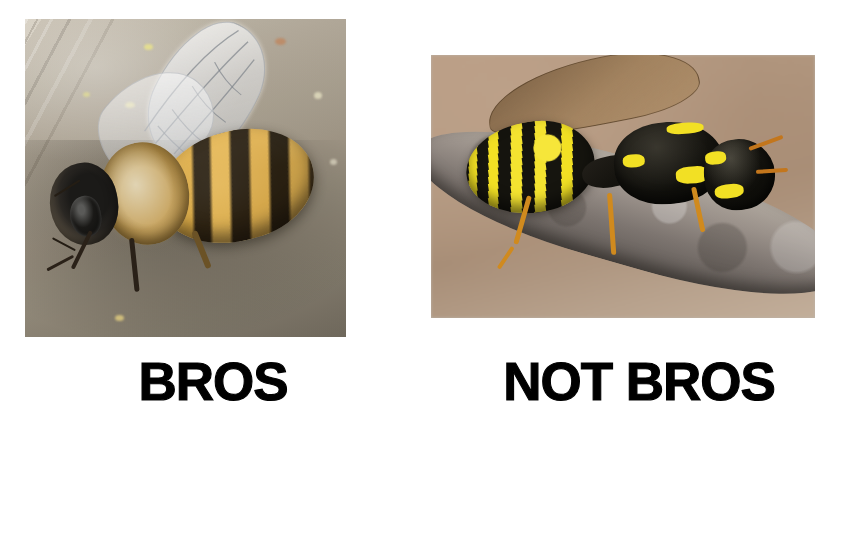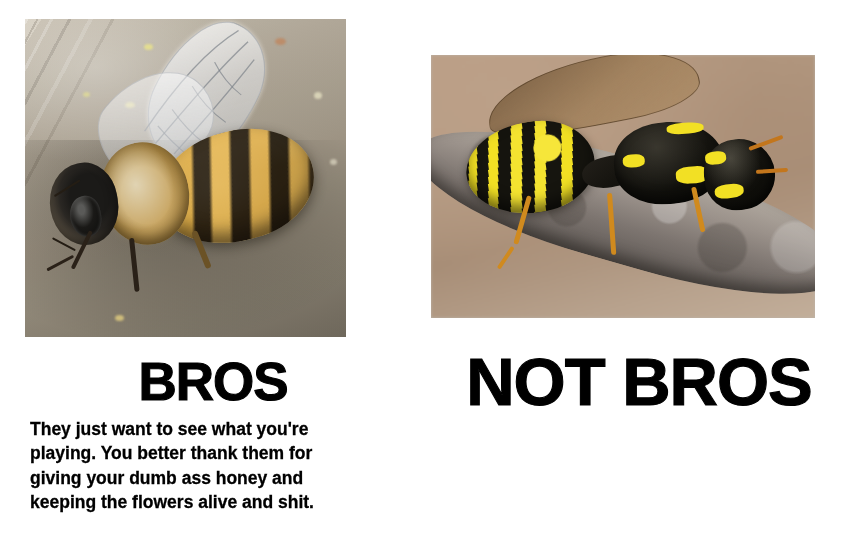--- a/index.html
+++ b/index.html
@@ -220,21 +220,21 @@
     text-align:center;
     font-family:"Liberation Sans","DejaVu Sans",sans-serif;
     font-weight:bold;
     font-size:52px;
     line-height:52px;
     letter-spacing:-1px;
     color:#000000;
     -webkit-text-stroke:1.1px #000;
   }
   .panel-left  .headline{ font-size:53px; }
-  .panel-right .headline{ font-size:67px; letter-spacing:-1px; }
+  .panel-right .headline{ font-size:53px; letter-spacing:-1px; }
 
   .body-text{
     position:absolute;top:417px;
     font-family:"Liberation Sans","DejaVu Sans",sans-serif;
     font-weight:bold;
     font-size:17.5px;
     line-height:24.4px;
     color:#000000;
     white-space:pre-line;
     -webkit-text-stroke:.28px #000;
@@ -295,21 +295,20 @@
           <div class="leg" style="left:16%;top:62%;width:4px;height:42px;transform:rotate(26deg);"></div>
           <div class="leg" style="left:30%;top:66%;width:5px;height:54px;transform:rotate(-6deg);"></div>
           <div class="leg leg-amber" style="left:52%;top:62%;width:6px;height:40px;transform:rotate(-22deg);"></div>
           <div class="leg" style="left:10%;top:76%;width:3px;height:30px;transform:rotate(62deg);"></div>
         </div>
       </div>
     </div>
 
     <div class="headline">BROS</div>
 
-    <div class="body-text">They just want to see what you're playing. You better thank them for giving your dumb ass honey and keeping the flowers alive and shit.</div>
   </div>
 
   <div class="panel panel-right">
 
     <div class="photo photo-wasp">
       <div class="scene">
         <div class="waspbg"></div>
 
         <div class="branch">
           <div class="branch-tex"></div>

